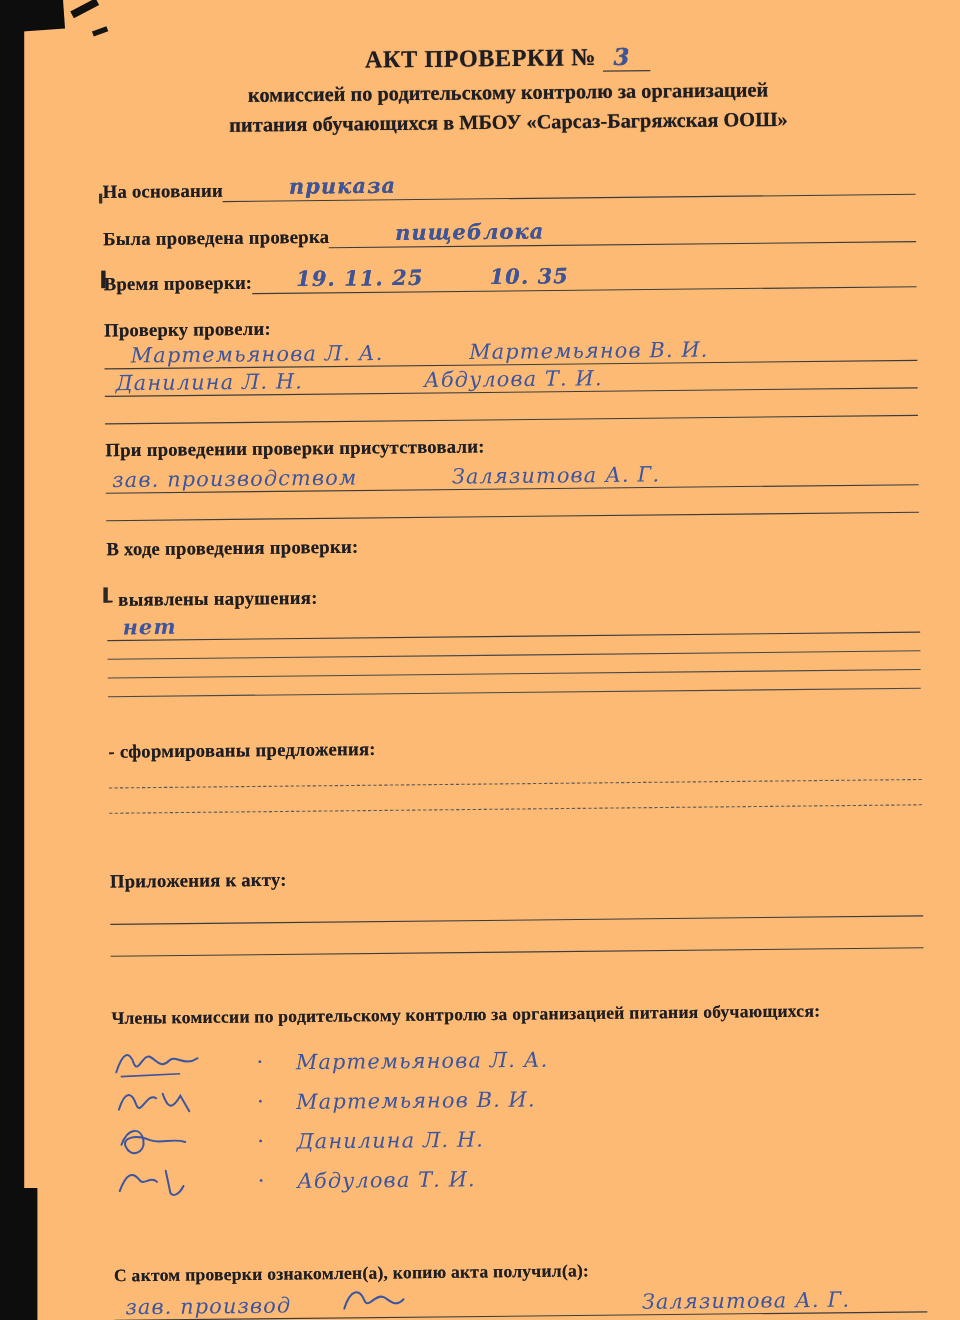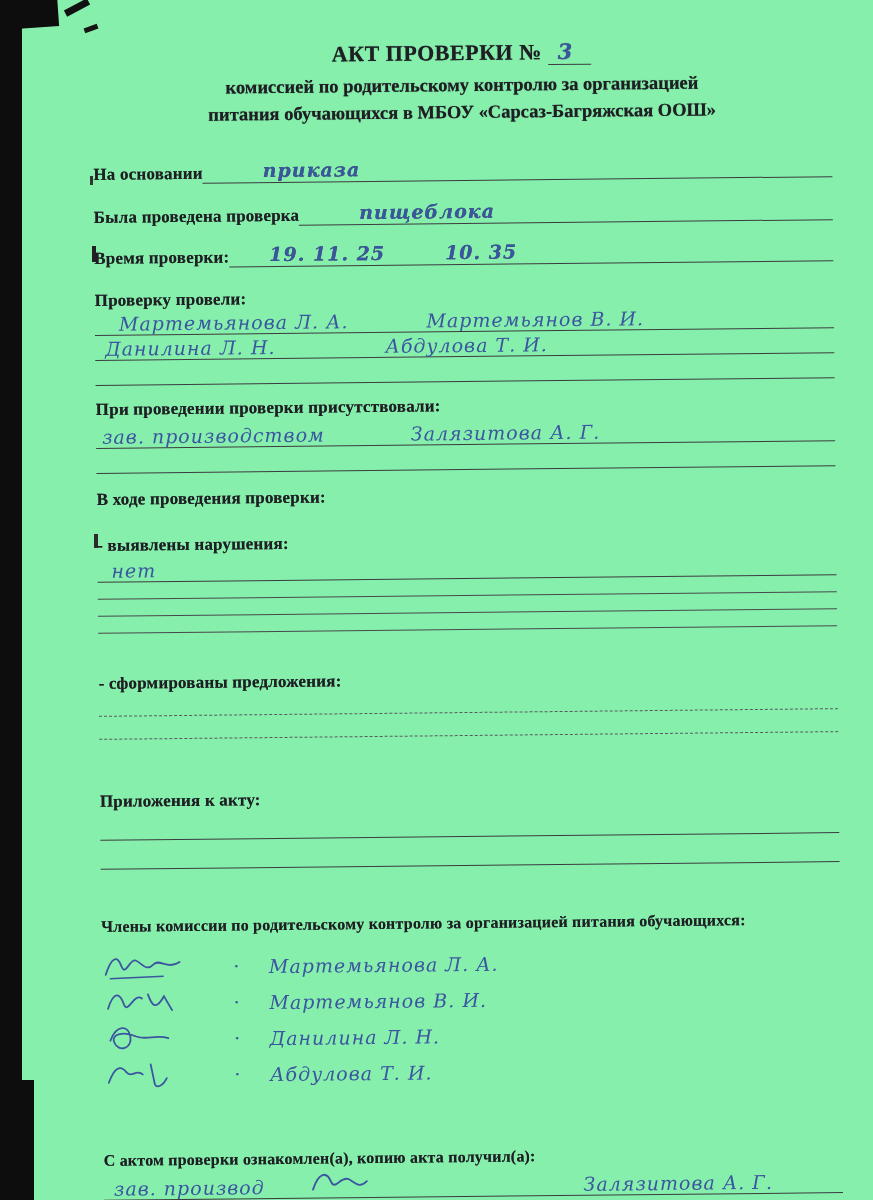--- a/index.html
+++ b/index.html
@@ -5,21 +5,21 @@
   html,body{margin:0;padding:0;}
   body{
     width:873px;height:1200px;
     background:#e9e9e7;
     font-family:"Liberation Serif", serif;
     overflow:hidden;
   }
   .page{
     position:relative;
     width:873px;height:1200px;
-    background:#86efac;
+    background:#fdba74;
     overflow:hidden;
   }
   
   .scan-edge{position:absolute;left:0;top:0;bottom:0;width:22px;background:#0d0d0d;}
   .scan-edge-bottom{position:absolute;left:0;bottom:0;width:34px;height:120px;background:#0d0d0d;}
   .scan-corner{position:absolute;left:0;top:-6px;width:58px;height:34px;background:#0d0d0d;transform:rotate(-4deg);}
   .scan-dash1{position:absolute;left:64px;top:4px;width:26px;height:7px;background:#111;transform:rotate(-28deg);}
   .scan-dash2{position:absolute;left:84px;top:26px;width:14px;height:5px;background:#151515;transform:rotate(-20deg);}
   .scan-tick1{position:absolute;left:92px;top:246px;width:4px;height:16px;background:#222;}
   .scan-tick2{position:absolute;left:94px;top:534px;width:4px;height:14px;background:#2a2a2a;}
@@ -134,21 +134,21 @@
     <div class="line" style="height:28px;">
       <span class="hw" style="margin-left:6px;">зав. производством</span>
       <span class="hw" style="margin-left:86px;">Залязитова  А. Г.</span>
     </div>
     <div class="line"></div>
 
     <div class="printed" style="margin-top:16px;">В ходе проведения проверки:</div>
 
     <div class="printed" style="margin-top:26px;">- выявлены нарушения:</div>
     <div class="line" style="height:26px;">
-      <span class="hw" style="margin-left:14px;">нет</span>
+      <span class="hw" style="margin-left:14px;font-weight:bold;">нет</span>
     </div>
     <div class="line-s"></div>
     <div class="line-s"></div>
     <div class="line-s"></div>
 
     <div class="printed" style="margin-top:40px;">- сформированы предложения:</div>
     <div class="line-dash"></div>
     <div class="line-dash"></div>
 
     <div class="printed" style="margin-top:52px;">Приложения к акту:</div>

